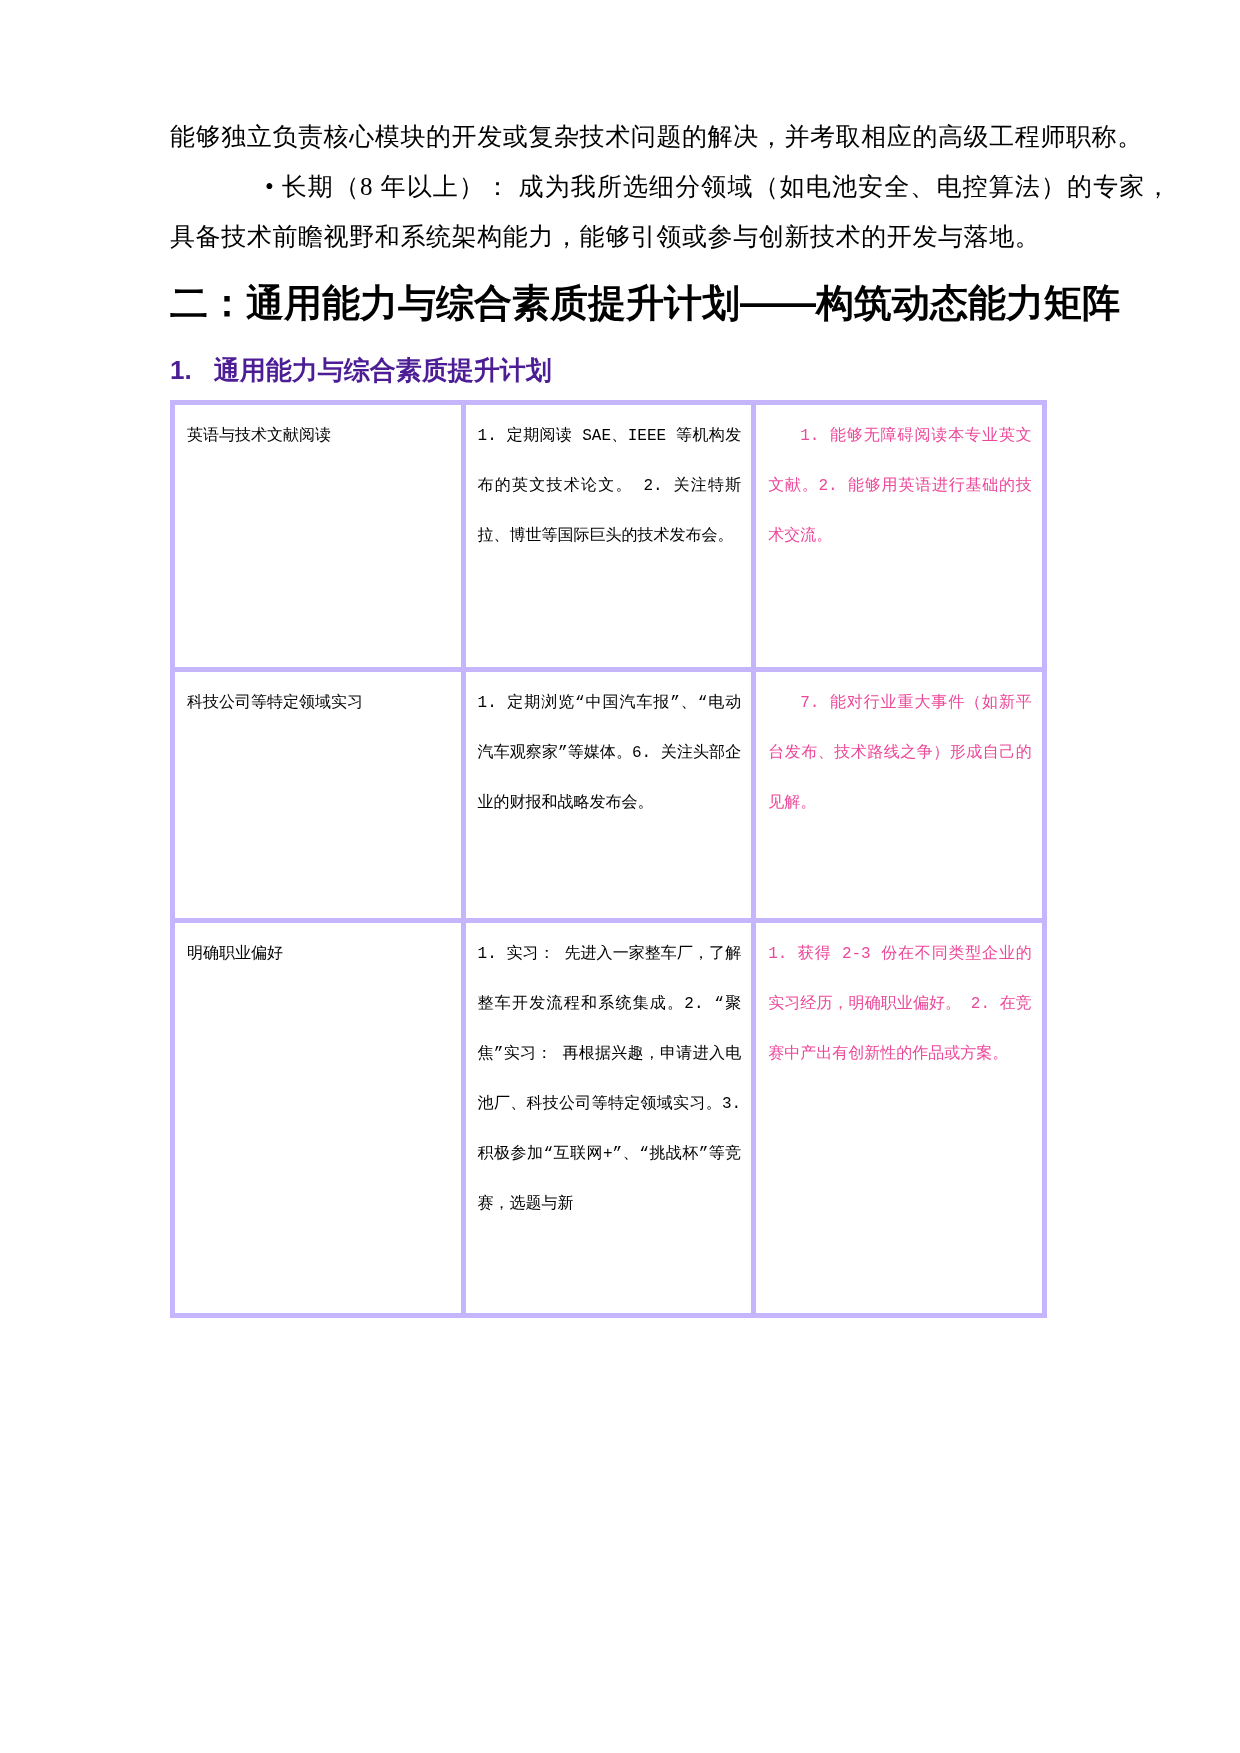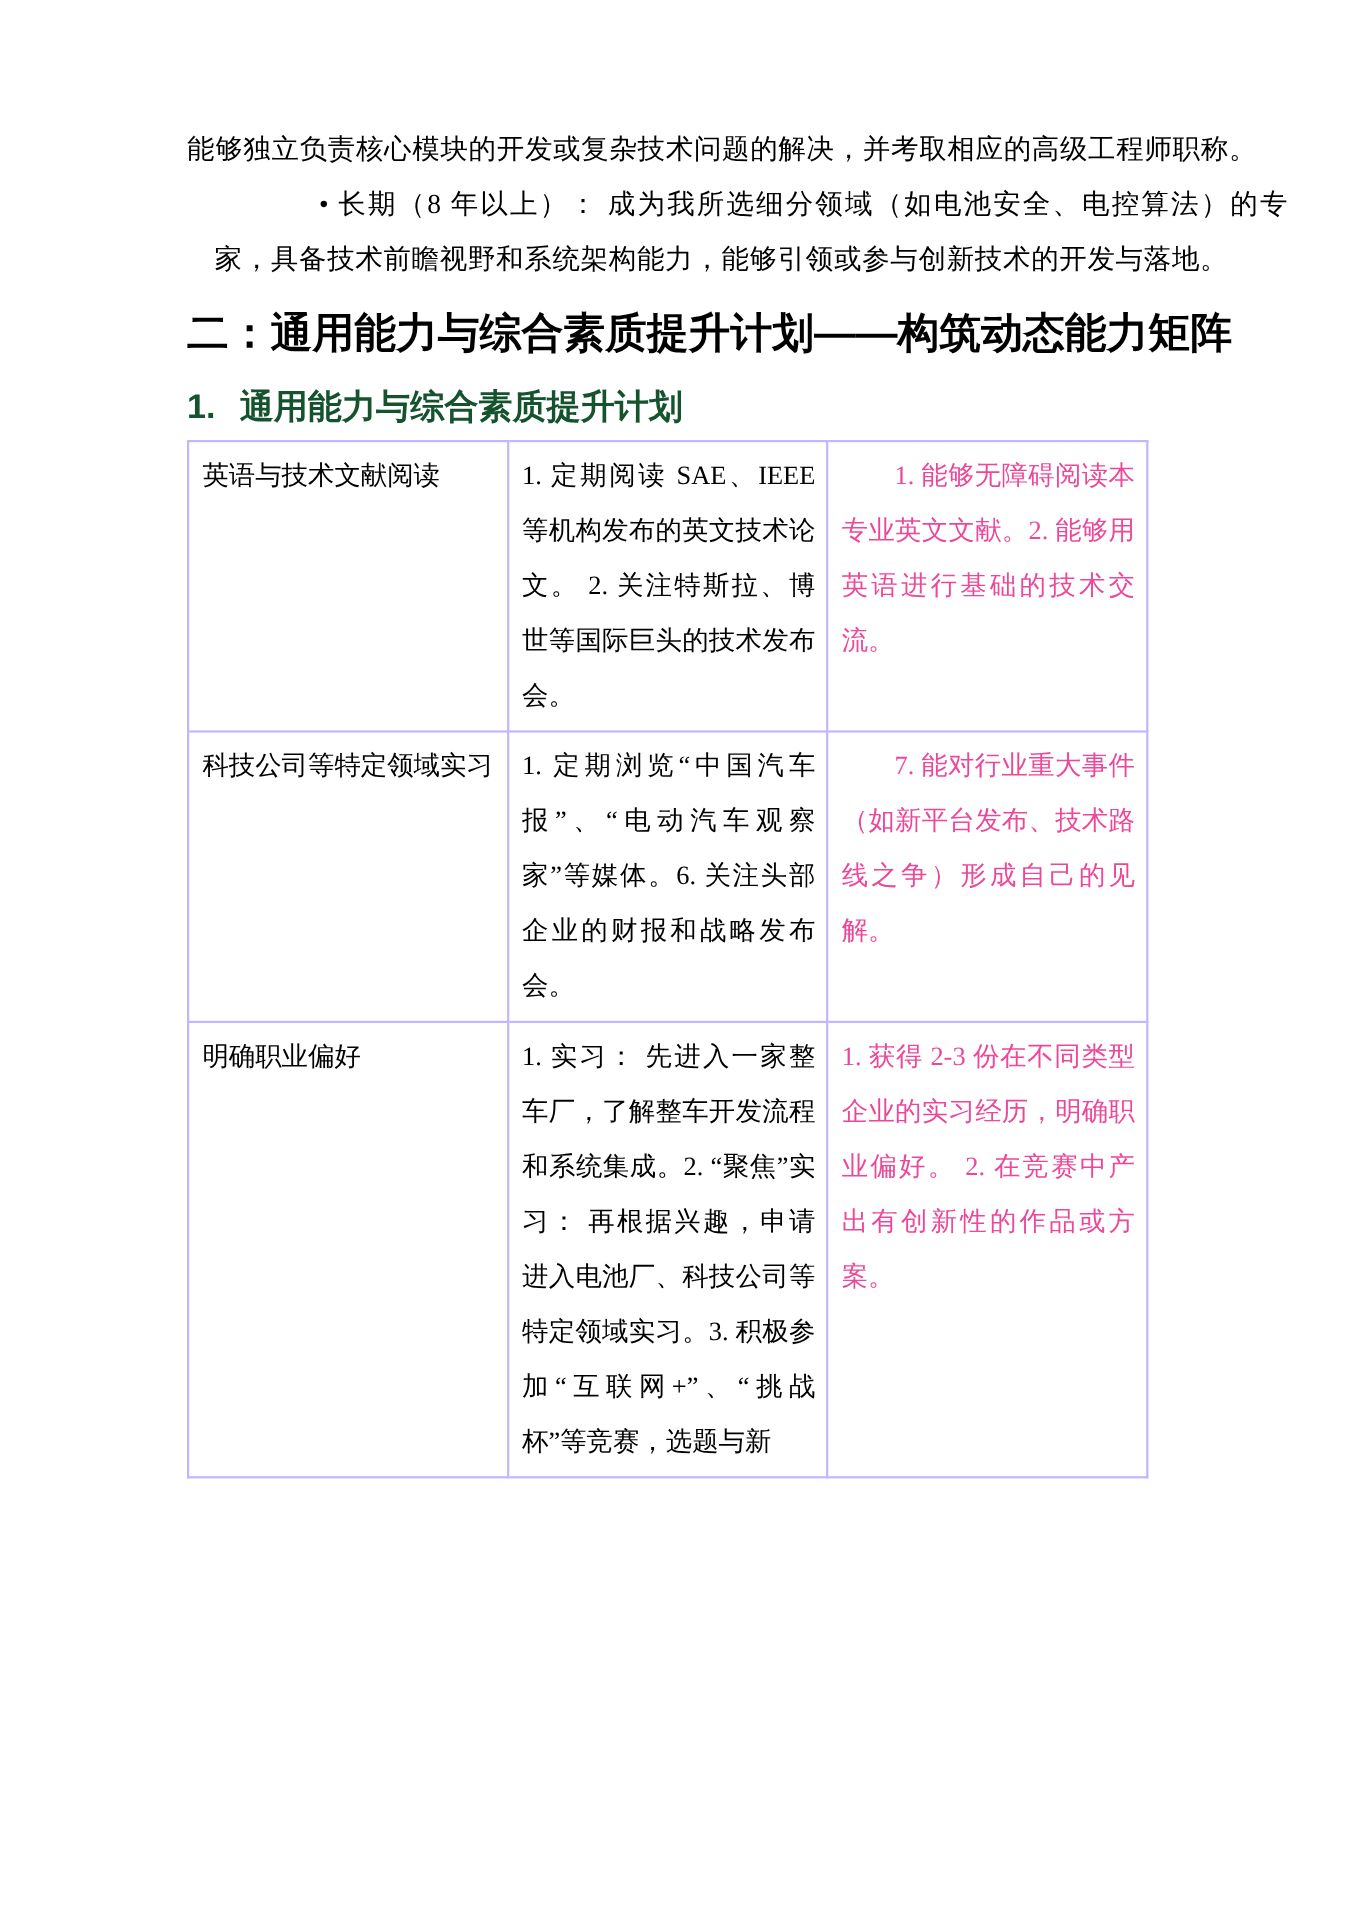--- a/index.html
+++ b/index.html
@@ -14,53 +14,54 @@
     font-family: "Liberation Serif", "DejaVu Serif", serif;
     font-size: 25px;
     color: #000000;
   }
   p.body-text {
     margin: 0;
     line-height: 50px;
     text-align: justify;
     letter-spacing: 0.6px;
   }
-  p.bullet-para  { text-indent: 95px; margin-left: 25px; }
+  p.bullet-para  { text-indent: 95px; }
   p.indent2      { text-indent: 2em; }
   h1.section-heading {
     margin: 10px 0 6px 0;
     font-family: "Liberation Sans", "DejaVu Sans", sans-serif;
     font-weight: bold;
     font-size: 38px;
     line-height: 62px;
     color: #000000;
   }
   h2.subsection-heading {
     margin: 16px 0 10px 0;
     font-family: "Liberation Sans", "DejaVu Sans", sans-serif;
     font-weight: bold;
-    font-size: 31px;
+    font-size: 26px;
     line-height: 40px;
-    color: #14532d;
+    color: #4c1d95;
   }
   h2.subsection-heading .num { margin-right: 22px; }
   table.cap-table {
     border-collapse: collapse;
     table-layout: fixed;
     width: 872px;
     margin-top: 2px;
   }
   table.cap-table td {
-    border: 2px solid #c4b5fd;
+    border: 5px solid #c4b5fd;
     vertical-align: top;
     padding: 6px 10px 6px 12px;
-    font-size: 24px;
+    font-size: 16px;
     line-height: 50px;
     text-align: justify;
     overflow: hidden;
+    font-family: Liberation Mono, monospace;
   }
   table.cap-table col { width: 290.6px; }
   td.cat-cell { text-align: left; }
   td.outcome-cell { color: #ec4899; }
   td.ind { text-indent: 2em; }
   tr.row-1 td { height: 250px; }
   tr.row-2 td { height: 234px; }
   tr.row-3 td { height: 378px; }
 </style>
 </head>

